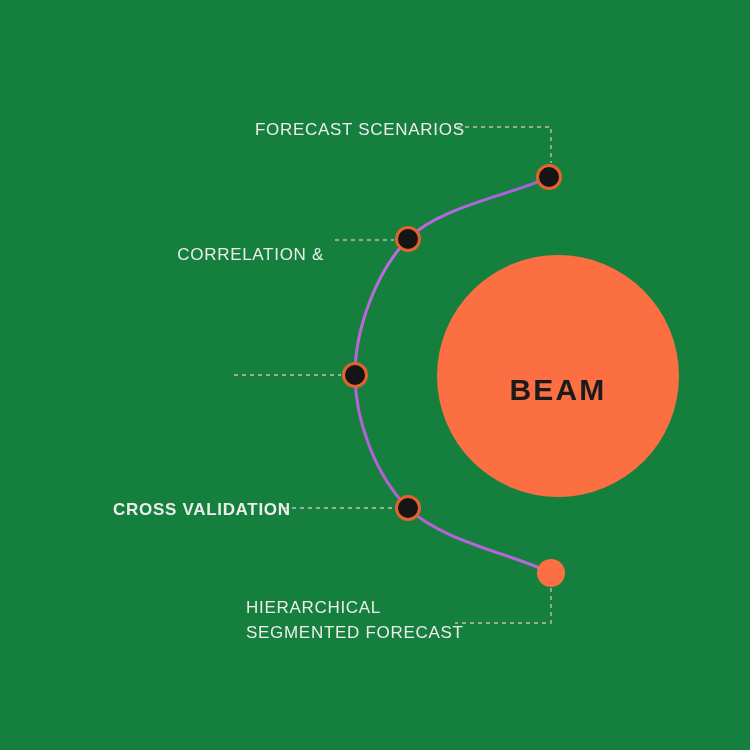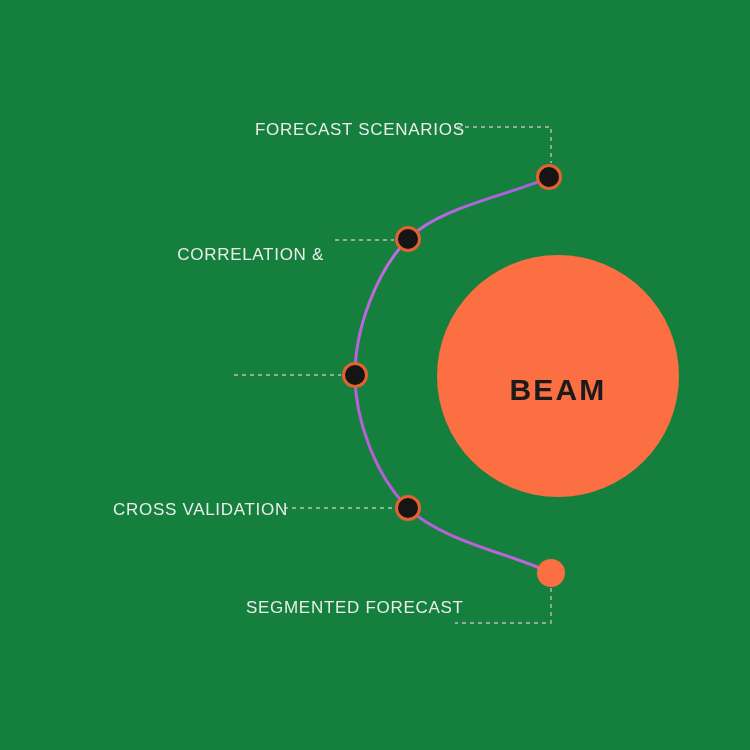--- a/index.html
+++ b/index.html
@@ -81,19 +81,19 @@
         <circle cx="355" cy="375" r="11.5" fill="#151515" stroke="#e4622f" stroke-width="3"></circle>
         <circle cx="408" cy="508" r="11.5" fill="#151515" stroke="#e4622f" stroke-width="3"></circle>
         <circle cx="551" cy="573" r="14" fill="#fb6f42"></circle>
       </g>
   </svg>
 
   <div id="labels-layer">
       <div class="label right" style="left: 255px; top: 117px; width: 192px; color: rgb(236, 236, 236);"><div>FORECAST SCENARIOS</div></div>
       <div class="label right" style="left: 138px; top: 230px; width: 186px; color: rgb(236, 236, 236); margin-top: 12px;"><div>CORRELATION &amp;</div></div>
       <div class="label right" style="left: 40px; top: 364px; width: 184px; color: rgb(236, 236, 236);"></div>
-      <div class="label right" style="left: 113px; top: 497px; width: 161px; color: rgb(236, 236, 236);"><div>CROSS VALIDATION</div></div>
-      <div class="label left" style="left: 246px; top: 595px; width: 198px; color: rgb(236, 236, 236);"><div>SEGMENTED FORECAST</div></div>
+      <div class="label right" style="left: 113px; top: 497px; width: 161px; color: rgb(236, 236, 236); font-weight: bold;"><div>CROSS VALIDATION</div></div>
+      <div class="label left" style="left: 246px; top: 595px; width: 198px; color: rgb(236, 236, 236);"><div>HIERARCHICAL</div><div>SEGMENTED FORECAST</div></div>
     </div>
 
   <div class="hub-label" id="hub-label" style="left: 438px; top: 357px; width: 240px; color: rgb(27, 27, 27);">BEAM</div>
 
 </div>
 
 </body></html>

